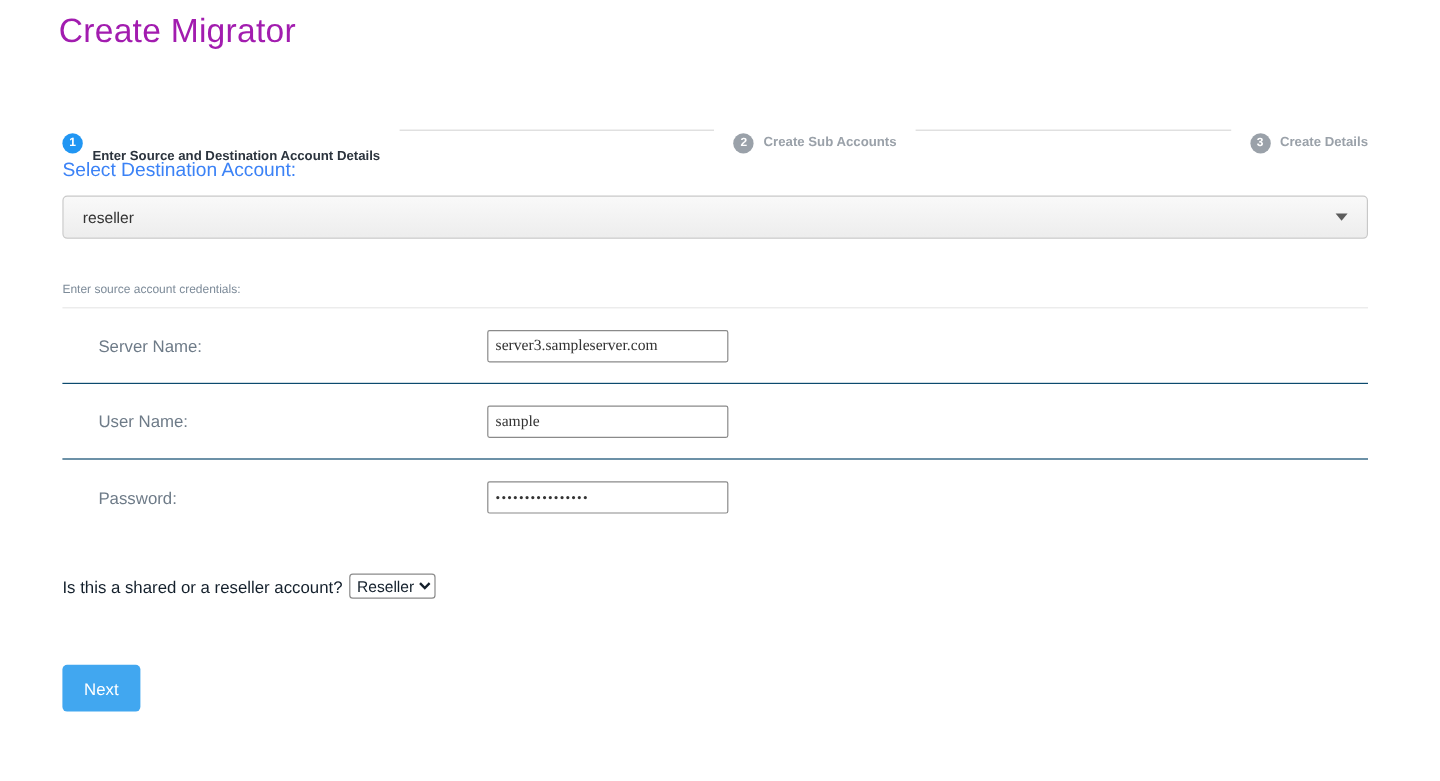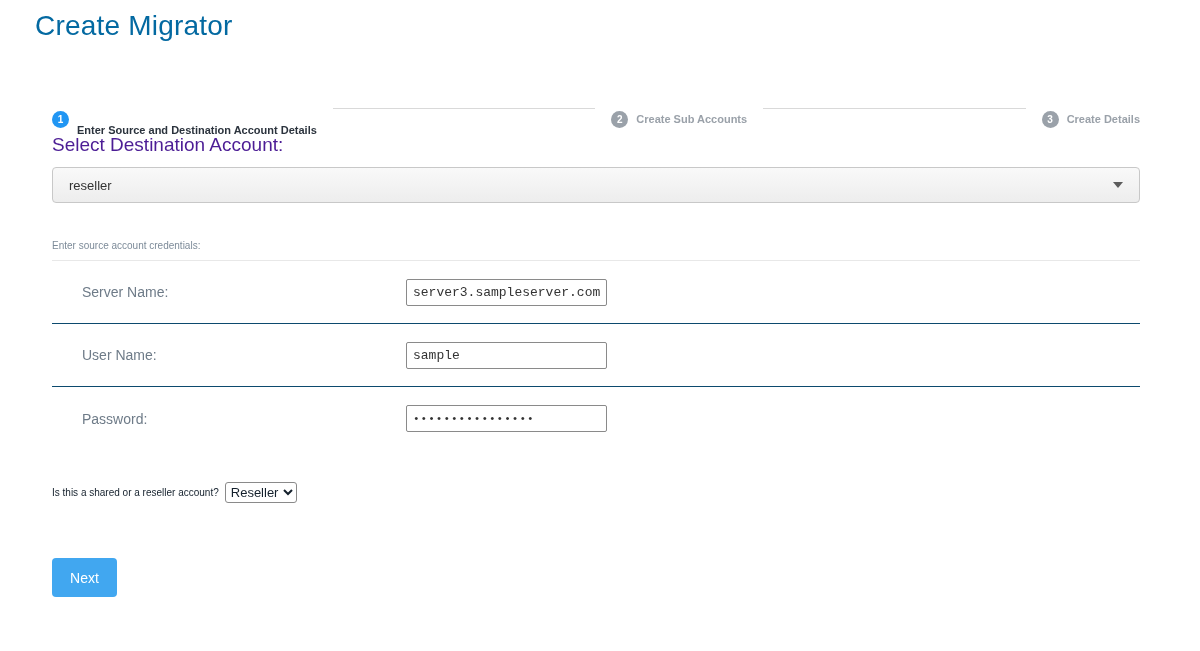--- a/index.html
+++ b/index.html
@@ -3,24 +3,24 @@
 <meta charset="utf-8">
 <style>
   * { box-sizing: border-box; margin: 0; padding: 0; }
   html, body {
     width: 1200px; height: 651px;
     background: #ffffff;
     font-family: "Liberation Sans", sans-serif;
     overflow: hidden;
   }
   .page-title {
-    margin: 10px 0 0 35px;
+    margin: 10px 0 0 49px;
     font-size: 28px;
     font-weight: 400;
-    color: #0369a1;
+    color: #a21caf;
     letter-spacing: 0.2px;
   }
   .content {
     margin: 0 60px 0 52px;
   }
   
   .stepper {
     display: flex;
     align-items: center;
     margin-top: 69px;
@@ -55,22 +55,22 @@
   .connector {
     flex: 1 1 auto;
     height: 1px;
     background: #d9d9d9;
     margin: 0 16px;
     transform: translateY(-11px);
   }
   
   .dest-label {
     margin-top: 7px;
-    font-size: 19px;
-    color: #4c1d95;
+    font-size: 16px;
+    color: #3b82f6;
   }
   .dest-select {
     margin-top: 11px;
     height: 36px;
     border: 1px solid #c8c8c8;
     border-radius: 4px;
     background: linear-gradient(#f9f9f9, #ededed);
     display: flex;
     align-items: center;
     justify-content: space-between;
@@ -108,35 +108,35 @@
     padding-left: 30px;
     font-size: 14px;
     color: #6e7b88;
   }
   .cred-input {
     width: 201px;
     height: 27px;
     border: 1px solid #8a8a8a;
     border-radius: 2px;
     padding: 0 6px;
-    font-family: Liberation Mono, monospace;
+    font-family: Liberation Serif, serif;
     font-size: 13px;
     color: #333333;
     background: #ffffff;
     outline: none;
   }
   .cred-input.password { letter-spacing: 1px; font-size: 11px; }
   
   .account-type {
     margin-top: 32px;
     display: flex;
     align-items: center;
   }
   .question-text {
-    font-size: 10px;
+    font-size: 14px;
     color: #14202c;
   }
   .type-select {
     margin-left: 6px;
     font-family: "Liberation Sans", sans-serif;
     font-size: 13px;
     color: #14202c;
     background: #ffffff;
     border: 1px solid #8a8a8a;
     border-radius: 3px;

